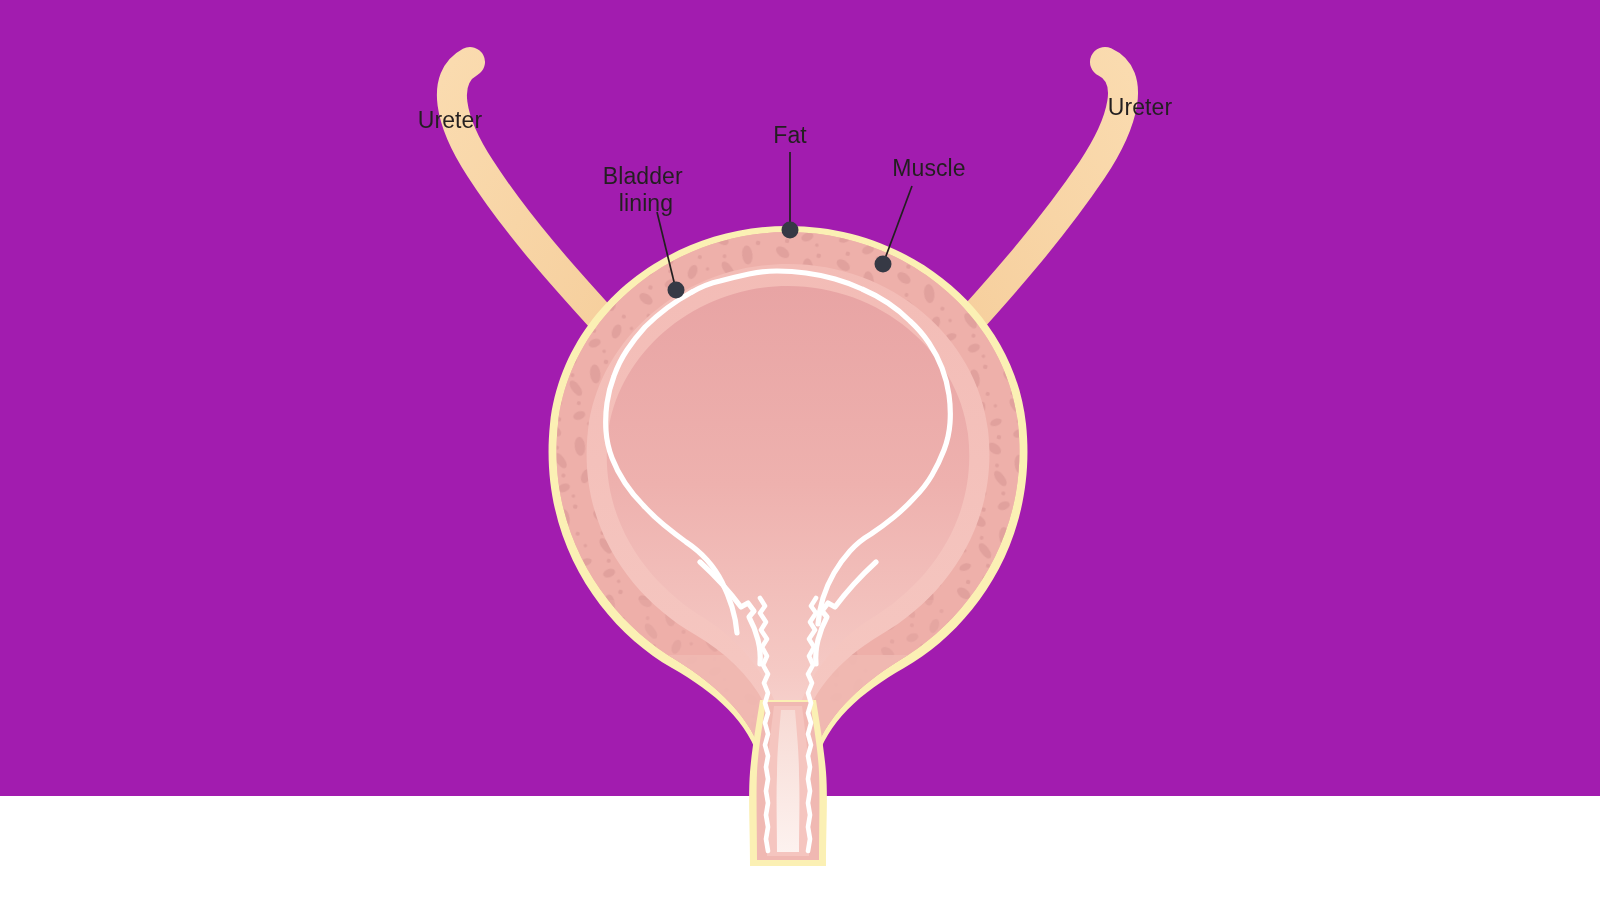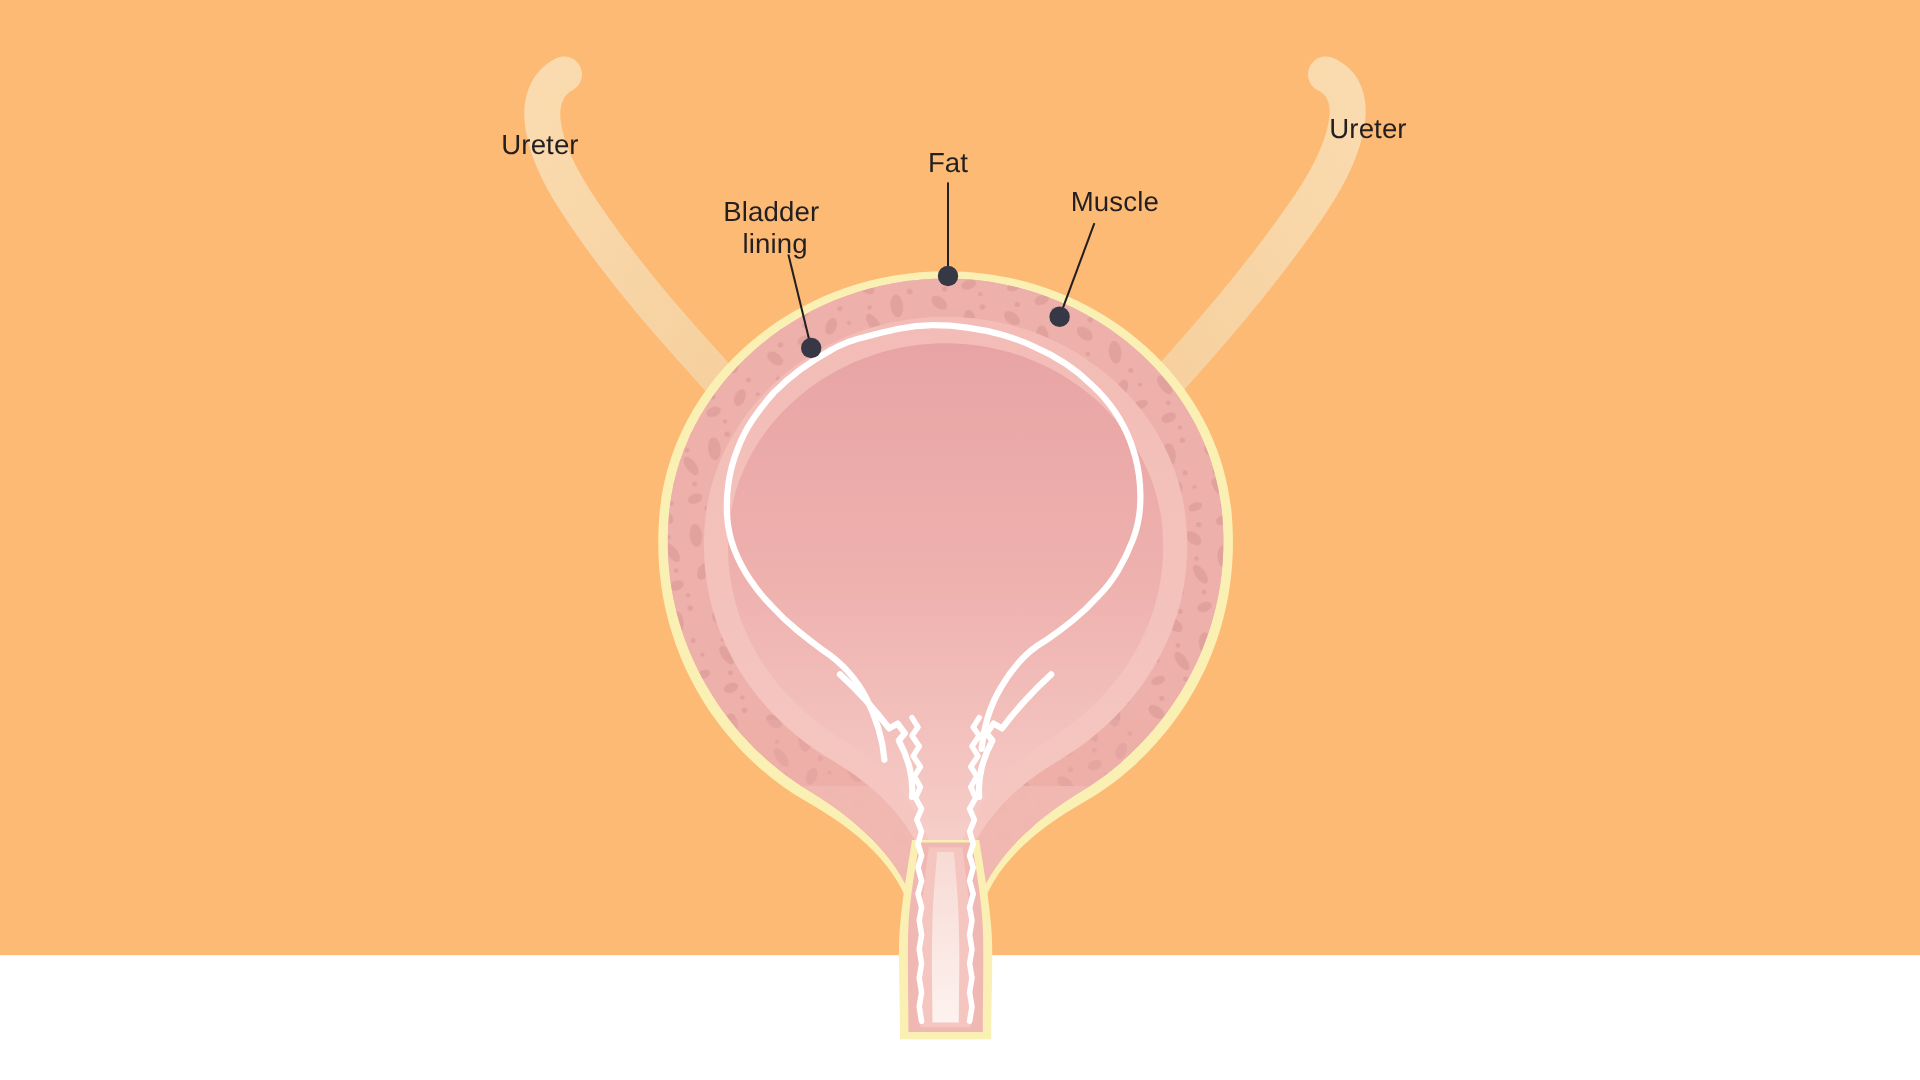--- a/index.html
+++ b/index.html
@@ -11,21 +11,21 @@
   body {
     width: 1600px;
     height: 900px;
     overflow: hidden;
     font-family: "Liberation Sans", sans-serif;
   }
   #diagram-root {
     position: relative;
     width: 1600px;
     height: 796px;
-    background: #fdba74;
+    background: #a21caf;
   }
   svg.figure {
     display: block;
     width: 1600px;
     height: 900px;
   }
   .label-text {
     font-family: "Liberation Sans", sans-serif;
     font-size: 23px;
     fill: #231f20;

